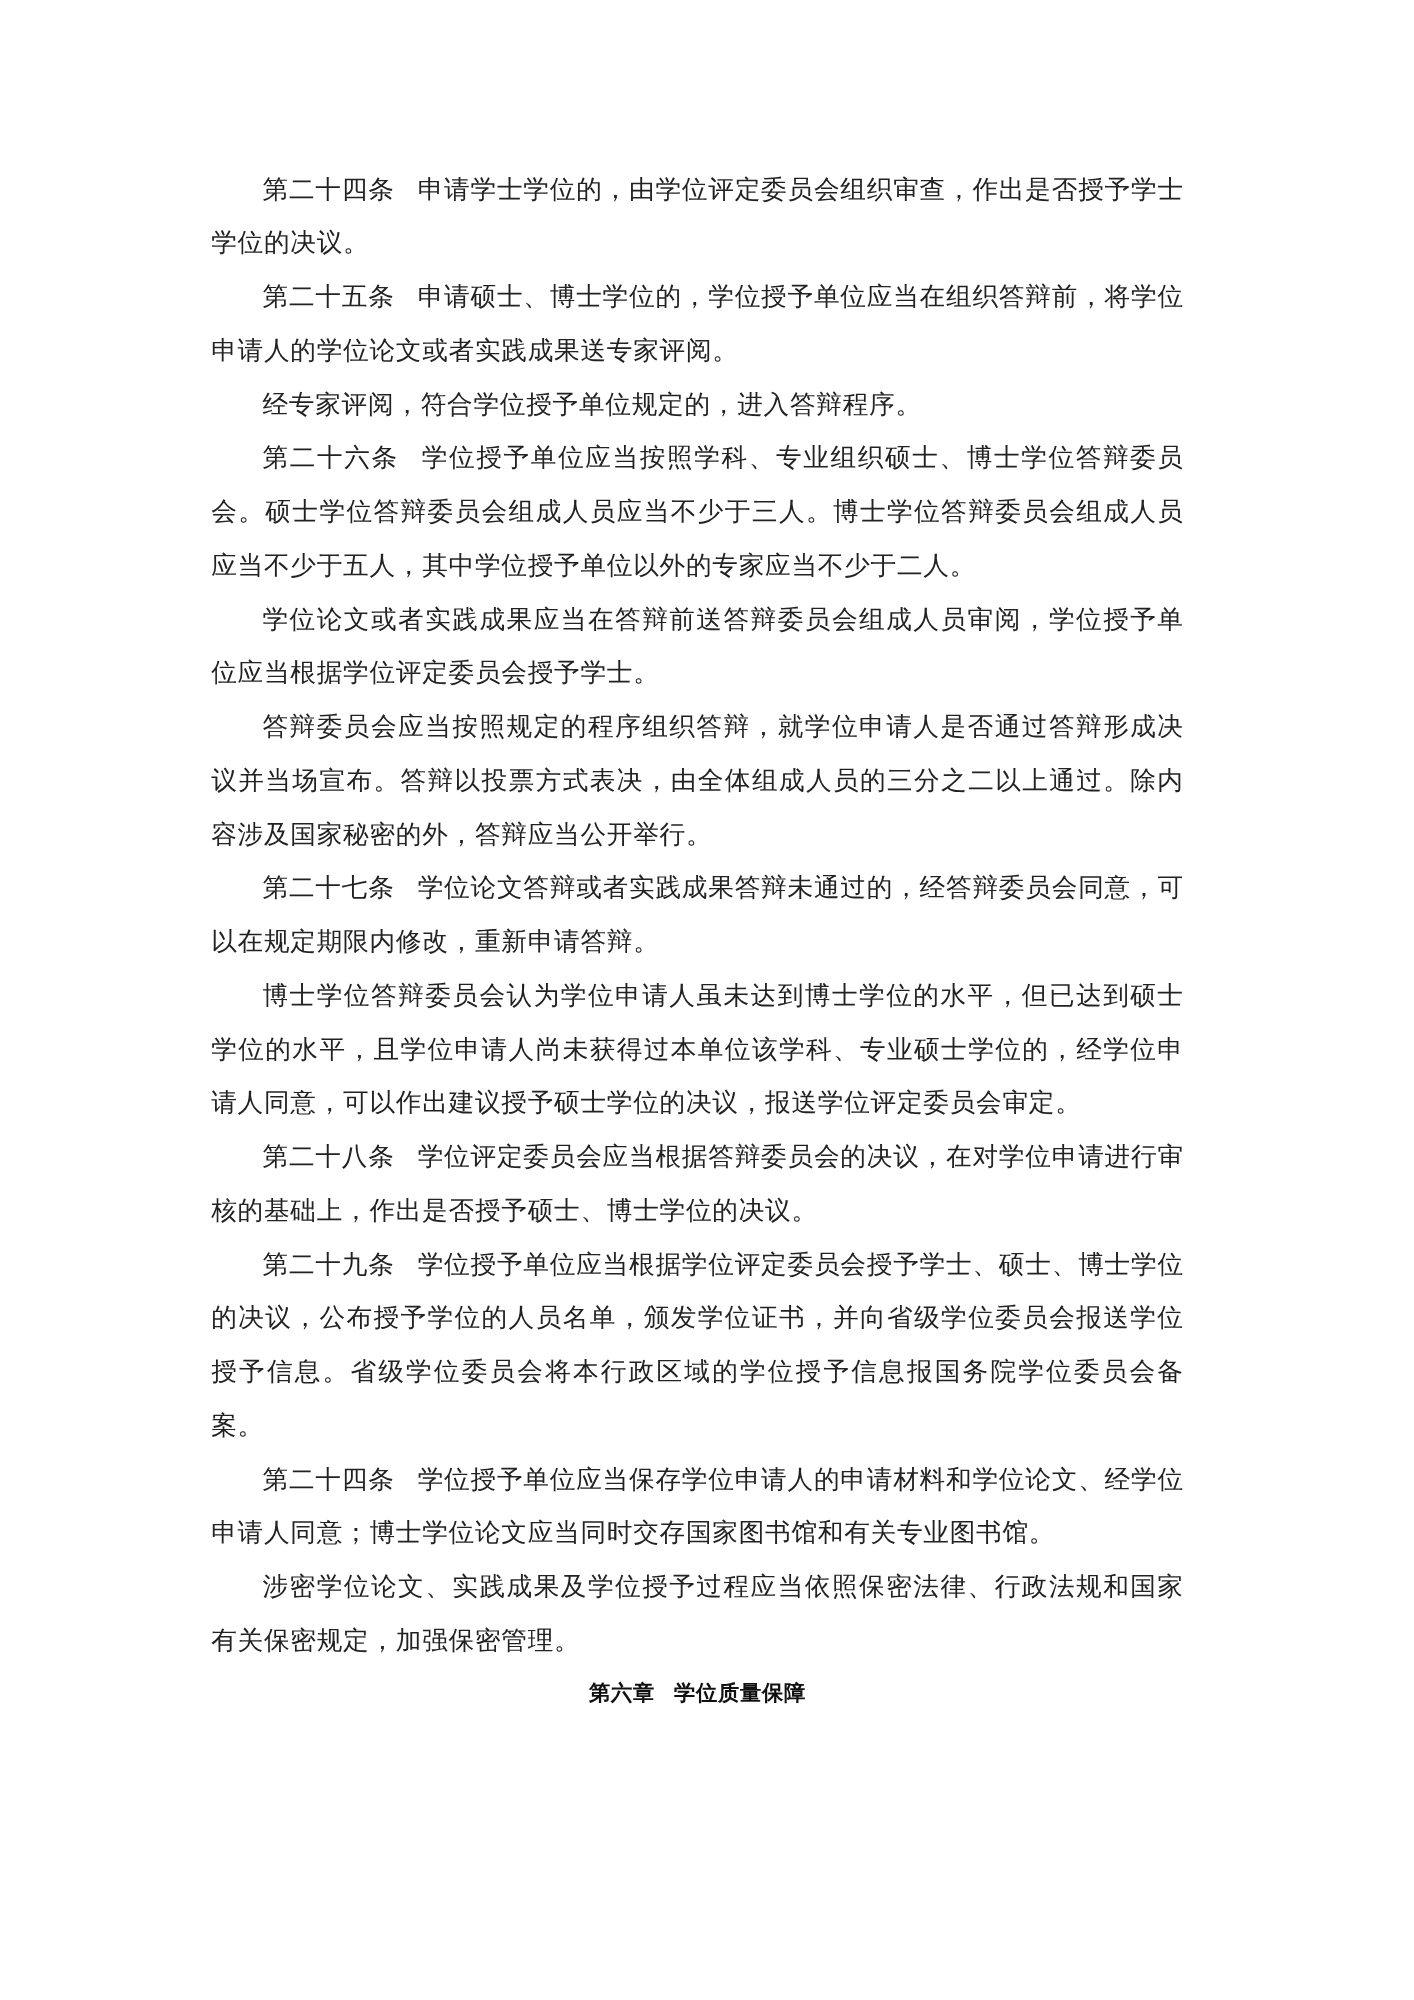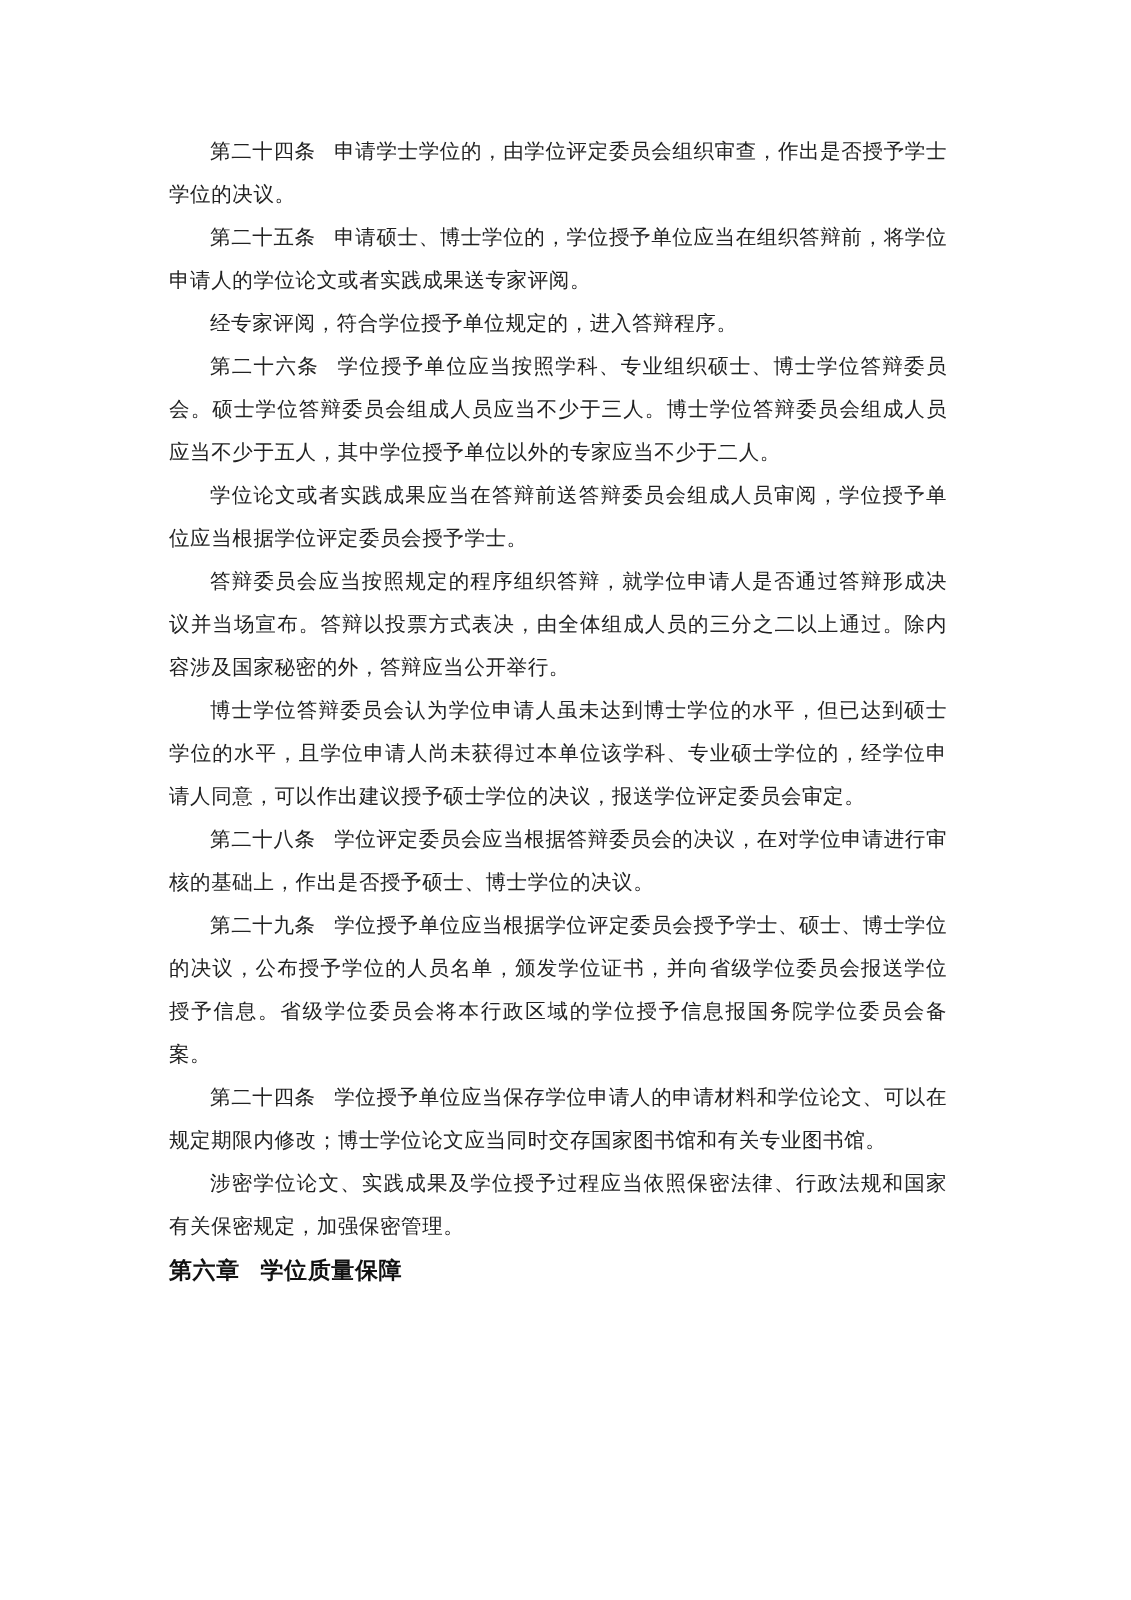--- a/index.html
+++ b/index.html
@@ -27,24 +27,24 @@
       margin: 0;
       text-align: justify;
       text-indent: 2em;
       letter-spacing: 0.6px;
       word-break: break-all;
     }
     .art-no {
       margin-right: 0.9em;
     }
     .chapter {
-      font-size: 23px;
+      font-size: 17px;
       line-height: 43px;
       font-weight: bold;
-      text-align: left;
+      text-align: center;
       margin: 0;
       letter-spacing: 0.6px;
       color: #111111;
     }
     .chapter .ch-no {
       margin-right: 0.9em;
     }
   </style>
 </head>
 <body>
@@ -56,26 +56,27 @@
   <p class="para"><span class="art-no">第二十五条</span><span>申请硕士、博士学位的，学位授予单位应当在组织答辩前，将学位申请人的学位论文或者实践成果送专家评阅。</span></p>
 
   <p class="para"><span>经专家评阅，符合学位授予单位规定的，进入答辩程序。</span></p>
 
   <p class="para"><span class="art-no">第二十六条</span><span>学位授予单位应当按照学科、专业组织硕士、博士学位答辩委员会。硕士学位答辩委员会组成人员应当不少于三人。博士学位答辩委员会组成人员应当不少于五人，其中学位授予单位以外的专家应当不少于二人。</span></p>
 
   <p class="para"><span>学位论文或者实践成果应当在答辩前送答辩委员会组成人员审阅，学位授予单位应当根据学位评定委员会授予学士。</span></p>
 
   <p class="para"><span>答辩委员会应当按照规定的程序组织答辩，就学位申请人是否通过答辩形成决议并当场宣布。答辩以投票方式表决，由全体组成人员的三分之二以上通过。除内容涉及国家秘密的外，答辩应当公开举行。</span></p>
 
+  <p class="para"><span class="art-no">第二十七条</span><span>学位论文答辩或者实践成果答辩未通过的，经答辩委员会同意，可以在规定期限内修改，重新申请答辩。</span></p>
 
   <p class="para"><span>博士学位答辩委员会认为学位申请人虽未达到博士学位的水平，但已达到硕士学位的水平，且学位申请人尚未获得过本单位该学科、专业硕士学位的，经学位申请人同意，可以作出建议授予硕士学位的决议，报送学位评定委员会审定。</span></p>
 
   <p class="para"><span class="art-no">第二十八条</span><span>学位评定委员会应当根据答辩委员会的决议，在对学位申请进行审核的基础上，作出是否授予硕士、博士学位的决议。</span></p>
 
   <p class="para"><span class="art-no">第二十九条</span><span>学位授予单位应当根据学位评定委员会授予学士、硕士、博士学位的决议，公布授予学位的人员名单，颁发学位证书，并向省级学位委员会报送学位授予信息。省级学位委员会将本行政区域的学位授予信息报国务院学位委员会备案。</span></p>
 
-  <p class="para"><span class="art-no">第二十四条</span><span>学位授予单位应当保存学位申请人的申请材料和学位论文、可以在规定期限内修改；博士学位论文应当同时交存国家图书馆和有关专业图书馆。</span></p>
+  <p class="para"><span class="art-no">第二十四条</span><span>学位授予单位应当保存学位申请人的申请材料和学位论文、经学位申请人同意；博士学位论文应当同时交存国家图书馆和有关专业图书馆。</span></p>
 
   <p class="para"><span>涉密学位论文、实践成果及学位授予过程应当依照保密法律、行政法规和国家有关保密规定，加强保密管理。</span></p>
 
   <h2 class="chapter"><span class="ch-no">第六章</span><span>学位质量保障</span></h2>
 
 </div>
 
 </body></html>

